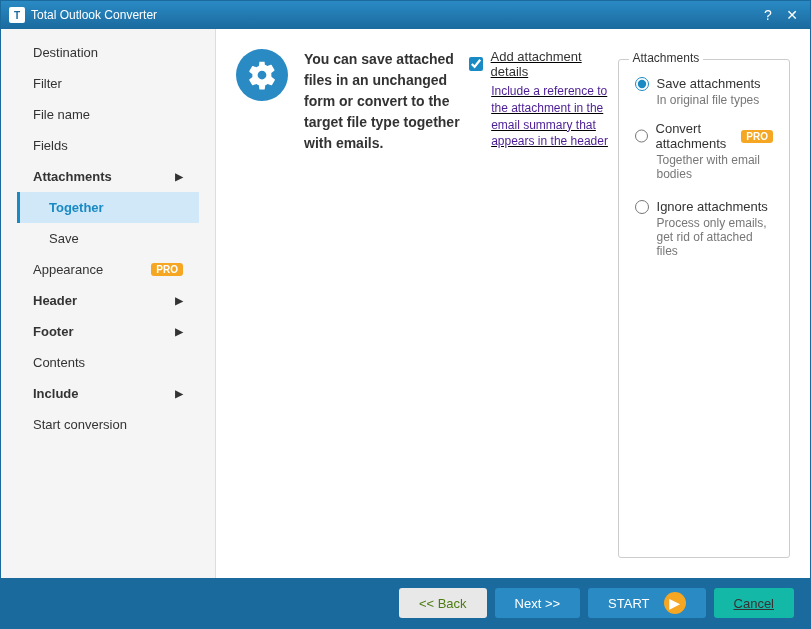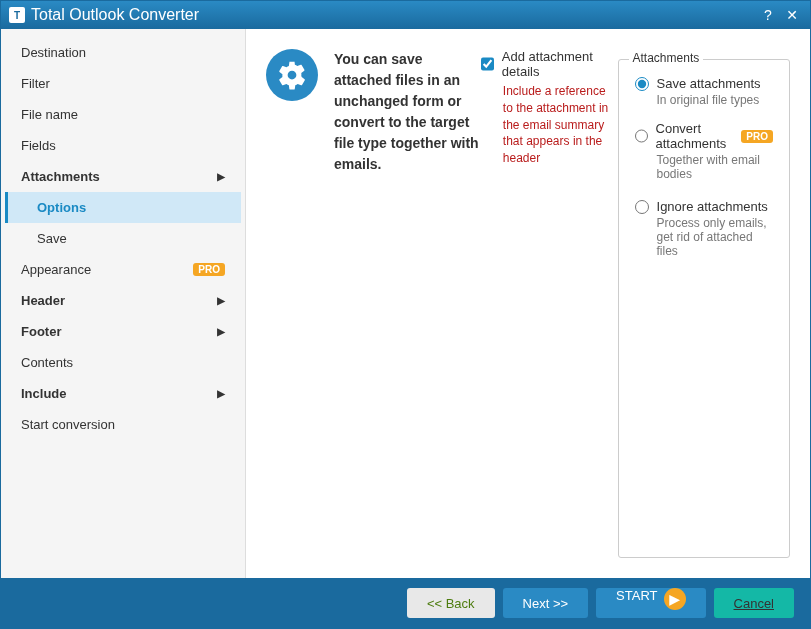--- a/index.html
+++ b/index.html
@@ -4,70 +4,70 @@
   <style>
     * { box-sizing: border-box; margin: 0; padding: 0; }
     body { font-family: 'Segoe UI', Tahoma, Geneva, Verdana, sans-serif; font-size: 13px; background: #f0f0f0; width: 811px; height: 629px; overflow: hidden; }
 
     .window { width: 811px; height: 629px; display: flex; flex-direction: column; border: 1px solid #1a6a9e; }
 
     
     .title-bar { background: linear-gradient(to bottom, #2a8ac4, #1a6a9e); height: 28px; display: flex; align-items: center; justify-content: space-between; padding: 0 8px; flex-shrink: 0; }
     .title-bar-left { display: flex; align-items: center; gap: 6px; }
     .title-bar-icon { width: 16px; height: 16px; background: #fff; border-radius: 2px; display: flex; align-items: center; justify-content: center; color: #1a6a9e; font-size: 10px; font-weight: bold; }
-    .title-bar-text { color: #fff; font-size: 16px; }
+    .title-bar-text { color: #fff; font-size: 12px; }
     .title-bar-buttons { display: flex; gap: 4px; }
     .title-bar-btn { width: 20px; height: 18px; background: transparent; border: none; color: #fff; cursor: pointer; font-size: 14px; display: flex; align-items: center; justify-content: center; border-radius: 2px; }
 
     
     .main-content { display: flex; flex: 1; background: #fff; overflow: hidden; }
 
     
-    .sidebar { width: 245px; background: #f5f5f5; border-right: 1px solid #ddd; flex-shrink: 0; padding: 8px 4px; overflow-y: auto; }
+    .sidebar { width: 215px; background: #f5f5f5; border-right: 1px solid #ddd; flex-shrink: 0; padding: 8px 16px; overflow-y: auto; }
     .sidebar-item { padding: 8px 16px; cursor: pointer; color: #333; display: flex; align-items: center; justify-content: space-between; }
     .sidebar-item.active { background: #d0e8f7; border-left: 3px solid #1a8ac4; color: #1a8ac4; font-weight: 600; padding-left: 13px; }
     .sidebar-item.bold { font-weight: bold; }
     .sidebar-item.sub { padding-left: 32px; }
     .sidebar-item.sub.active { padding-left: 29px; }
     .pro-badge { background: #f5a623; color: #fff; font-size: 10px; font-weight: bold; padding: 1px 5px; border-radius: 3px; }
     .arrow { font-size: 10px; }
 
     
     .right-panel { flex: 1; display: flex; flex-direction: row; padding: 20px; background: #fff; overflow-y: auto; }
 
     
     .info-header { display: flex; align-items: flex-start; gap: 16px; margin-bottom: 20px; }
     .gear-icon { width: 52px; height: 52px; background: #2a8ac4; border-radius: 50%; display: flex; align-items: center; justify-content: center; flex-shrink: 0; }
     .gear-icon svg { width: 30px; height: 30px; fill: #fff; }
     .info-text { font-size: 14px; color: #333; line-height: 1.5; font-weight: 600; }
 
     
-    .checkbox-section { margin-bottom: 11px; }
+    .checkbox-section { margin-bottom: 11px; text-decoration: underline; }
     .checkbox-row { display: flex; align-items: center; gap: 8px; margin-bottom: 4px; }
     .checkbox-row input[type="checkbox"] { width: 14px; height: 14px; accent-color: #1a8ac4; }
     .checkbox-label { font-size: 13px; color: #333; }
-    .checkbox-desc { margin-left: 22px; font-size: 12px; color: #b91c1c; line-height: 1.4; }
+    .checkbox-desc { margin-left: 22px; font-size: 12px; color: #4c1d95; line-height: 1.4; }
 
     
     .group-box { border: 1px solid #ccc; border-radius: 3px; padding: 16px; margin-top: 10px; position: relative; }
     .group-box-label { position: absolute; top: -9px; left: 10px; background: #fff; padding: 0 4px; font-size: 12px; color: #333; }
     .radio-option { margin-bottom: 14px; }
     .radio-option:last-child { margin-bottom: 0; margin-top: 18px; }
     .radio-row { display: flex; align-items: center; gap: 8px; }
     .radio-row input[type="radio"] { width: 14px; height: 14px; accent-color: #1a8ac4; }
     .radio-label { font-size: 13px; color: #333; }
     .radio-desc { margin-left: 22px; font-size: 12px; color: #777; margin-top: 2px; }
     .pro-badge-inline { background: #f5a623; color: #fff; font-size: 10px; font-weight: bold; padding: 1px 5px; border-radius: 3px; margin-left: 6px; vertical-align: middle; }
 
     
     .footer-bar { background: #1a6a9e; height: 50px; display: flex; align-items: center; justify-content: flex-end; padding: 0 16px; gap: 8px; flex-shrink: 0; }
     .footer-btn { height: 30px; padding: 0 20px; border: none; border-radius: 3px; cursor: pointer; font-size: 13px; font-weight: 500; }
     .btn-back { background: #e8e8e8; color: #4d7c0f; }
     .btn-next { background: #2a8ac4; color: #fff; }
-    .btn-start { background: #2a8ac4; color: #fff; display: flex; gap: 6px; }
+    .btn-start { background: #2a8ac4; color: #fff; display: flex; align-items: center; gap: 14px; }
     .btn-cancel { background: #14b8a6; color: #333; text-decoration: underline; }
     .start-circle { width: 22px; height: 22px; background: #f5a623; border-radius: 50%; display: flex; align-items: center; justify-content: center; font-size: 14px; color: #fff; }
   </style>
 </head>
 <body>
 
 <div class="window">
 
   <div class="title-bar">
     <div class="title-bar-left">
@@ -93,21 +93,21 @@
           <span>File name</span>
         </div>
         <div class="sidebar-item">
           <span>Fields</span>
         </div>
         <div class="sidebar-item bold">
           <span>Attachments</span>
           <span class="arrow">▶</span>
         </div>
         <div class="sidebar-item sub active">
-          <span>Options</span>
+          <span>Together</span>
         </div>
         <div class="sidebar-item sub">
           <span>Save</span>
         </div>
         <div class="sidebar-item">
           <span>Appearance</span>
           <span class="pro-badge">PRO</span>
         </div>
         <div class="sidebar-item bold">
           <span>Header</span>

